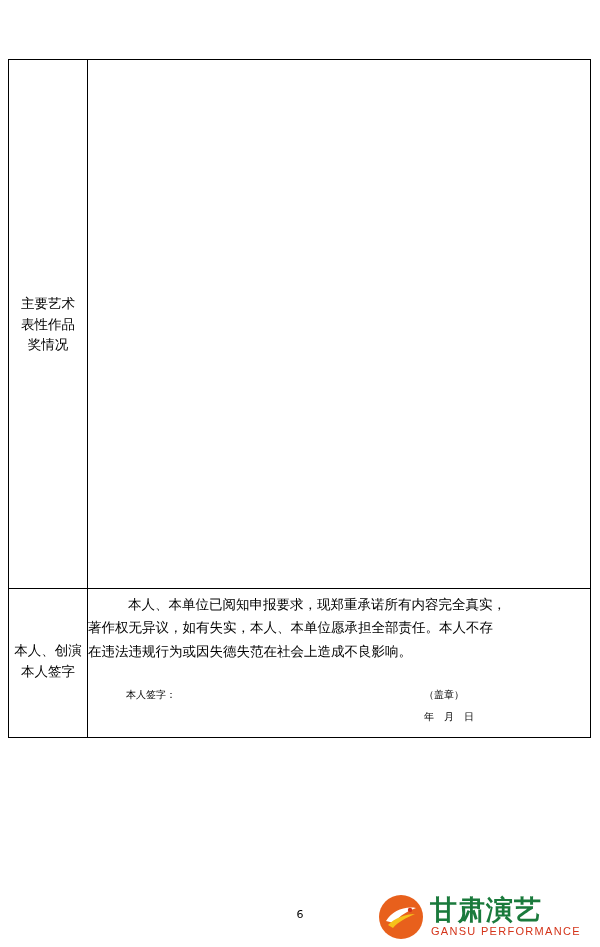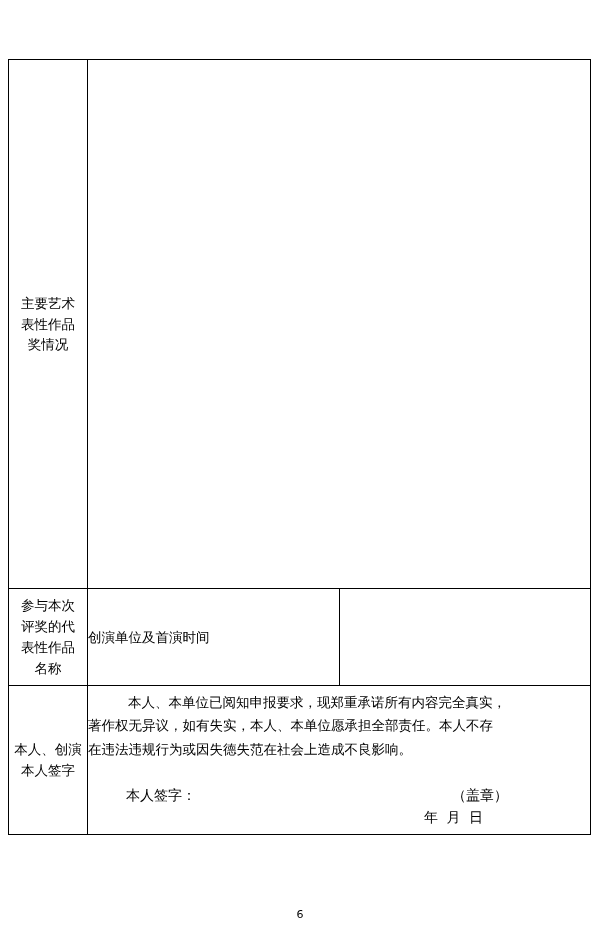--- a/index.html
+++ b/index.html
@@ -57,21 +57,21 @@
 
   .row-works td { height: 96px; }
   .works-label { width: 78px; text-align: center; }
   .works-mid {
     width: 165px;
     text-align: left;
     padding-left: 10px;
   }
   .works-right { }
 
-  .row-promise td { height: 148px; vertical-align: middle; }
+  .row-promise td { height: 148px; vertical-align: middle; font-family: Liberation Mono, monospace; }
   .promise-label {
     width: 78px;
     text-align: center;
     vertical-align: middle;
   }
   .promise-body {
     padding: 10px 2px 8px 2px;
     vertical-align: top;
   }
   .promise-p {
@@ -79,30 +79,30 @@
     line-height: 1.72;
     text-indent: 0;
     margin: 0;
     white-space: nowrap;
   }
   .promise-p.first { text-indent: 40px; }
   .sign-row {
     margin-top: 24px;
     position: relative;
     height: 44px;
-    font-size: 14px;
+    font-size: 10px;
   }
   .sign-left {
     position: absolute;
     left: 38px;
     top: 0;
   }
   .sign-seal {
     position: absolute;
-    left: 364px;
+    left: 336px;
     top: 0;
   }
   .sign-date {
     position: absolute;
     left: 336px;
     top: 22px;
     letter-spacing: 2px;
   }
 
   .page-number {
@@ -160,30 +160,20 @@
     <tbody>
       <tr class="row-achievements">
         <td class="label-cell">
           <span class="lbl">主要艺术</span>
           <span class="lbl">表性作品</span>
           <span class="lbl">奖情况</span>
         </td>
         <td class="blank-cell" colspan="2"></td>
       </tr>
 
-      <tr class="row-works">
-        <td class="label-cell works-label">
-          <span class="lbl">参与本次</span>
-          <span class="lbl">评奖的代</span>
-          <span class="lbl">表性作品</span>
-          <span class="lbl">名称</span>
-        </td>
-        <td class="works-mid">创演单位及首演时间</td>
-        <td class="works-right"></td>
-      </tr>
 
       <tr class="row-promise">
         <td class="label-cell promise-label">
           <span class="lbl">本人、创演</span>
           <span class="lbl">本人签字</span>
         </td>
         <td class="promise-body" colspan="2">
           <p class="promise-p first">本人、本单位已阅知申报要求，现郑重承诺所有内容完全真实，</p>
           <p class="promise-p">著作权无异议，如有失实，本人、本单位愿承担全部责任。本人不存</p>
           <p class="promise-p">在违法违规行为或因失德失范在社会上造成不良影响。</p>
@@ -192,14 +182,26 @@
             <span class="sign-seal">（盖章）</span>
             <span class="sign-date">年  月  日</span>
           </div>
         </td>
       </tr>
     </tbody>
   </table>
 
   <div class="page-number">6</div>
 
+  <div class="logo">
+    <svg class="logo-mark" viewBox="0 0 46 46">
+      <circle cx="23" cy="23" r="22" fill="#e8601c"></circle>
+      <path d="M8 27 C14 17, 26 12, 38 14 C30 17, 22 21, 16 29 Z" fill="#ffffff"></path>
+      <path d="M10 31 C17 24, 27 20, 37 20 C28 24, 20 28, 15 34 Z" fill="#f6c21a"></path>
+      <circle cx="32" cy="16" r="2.2" fill="#d4341a"></circle>
+    </svg>
+    <div class="logo-cn">
+      <span>甘肃演艺</span>
+    </div>
+    <div class="logo-en">GANSU PERFORMANCE</div>
+  </div>
 
 </div>
 
 </body></html>

